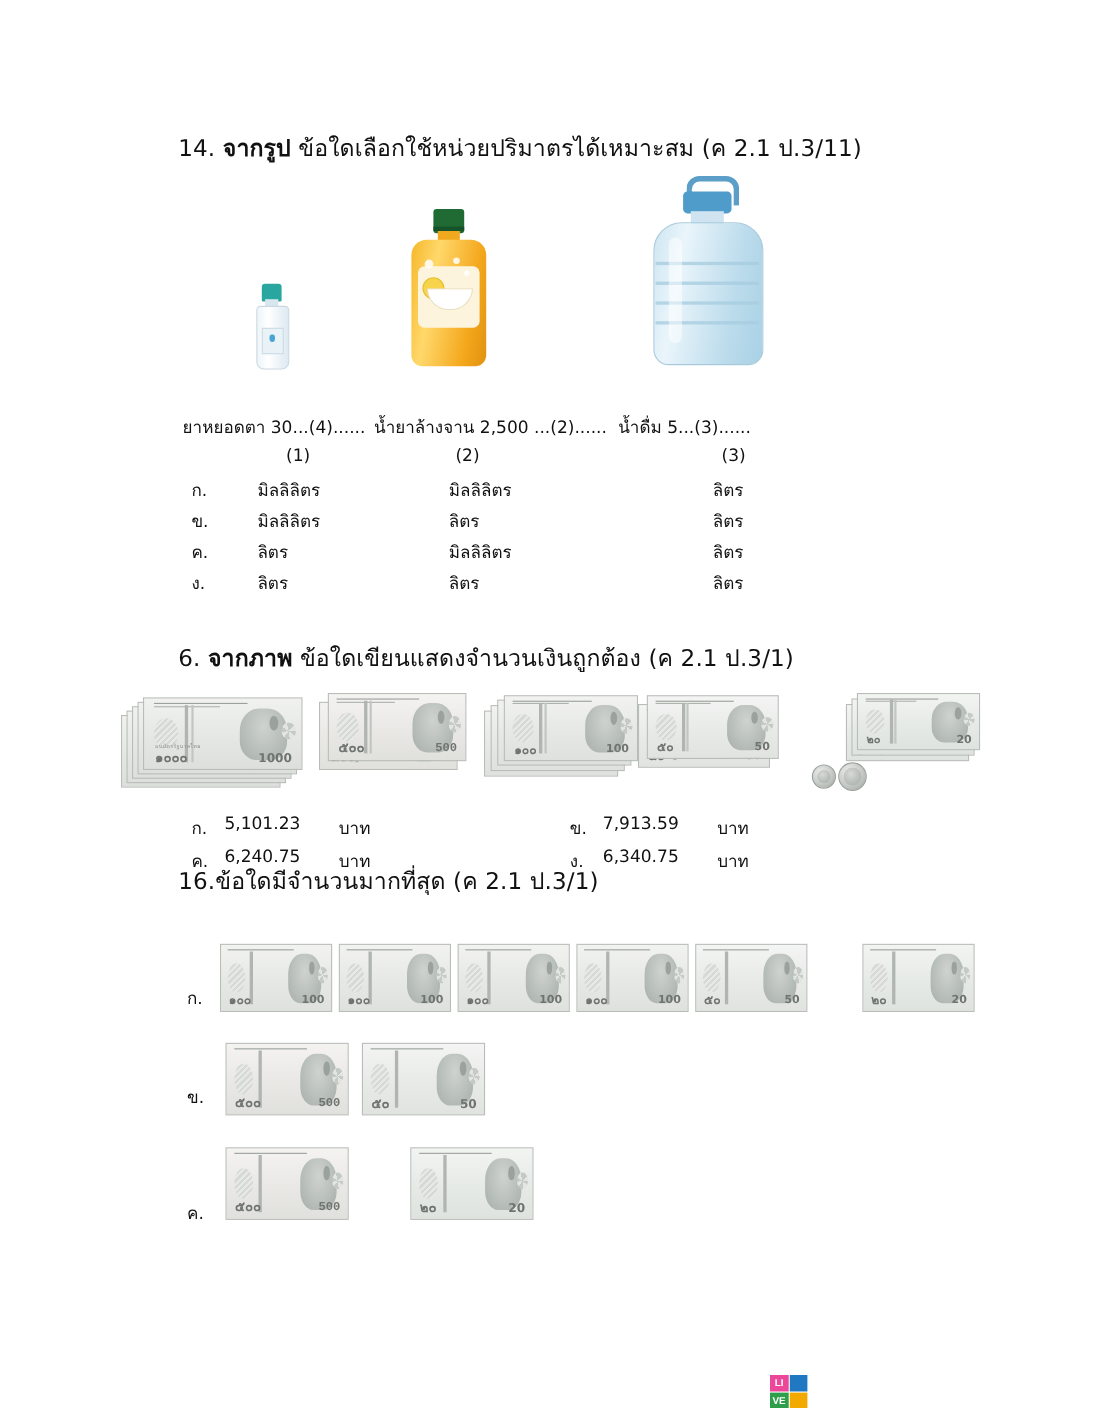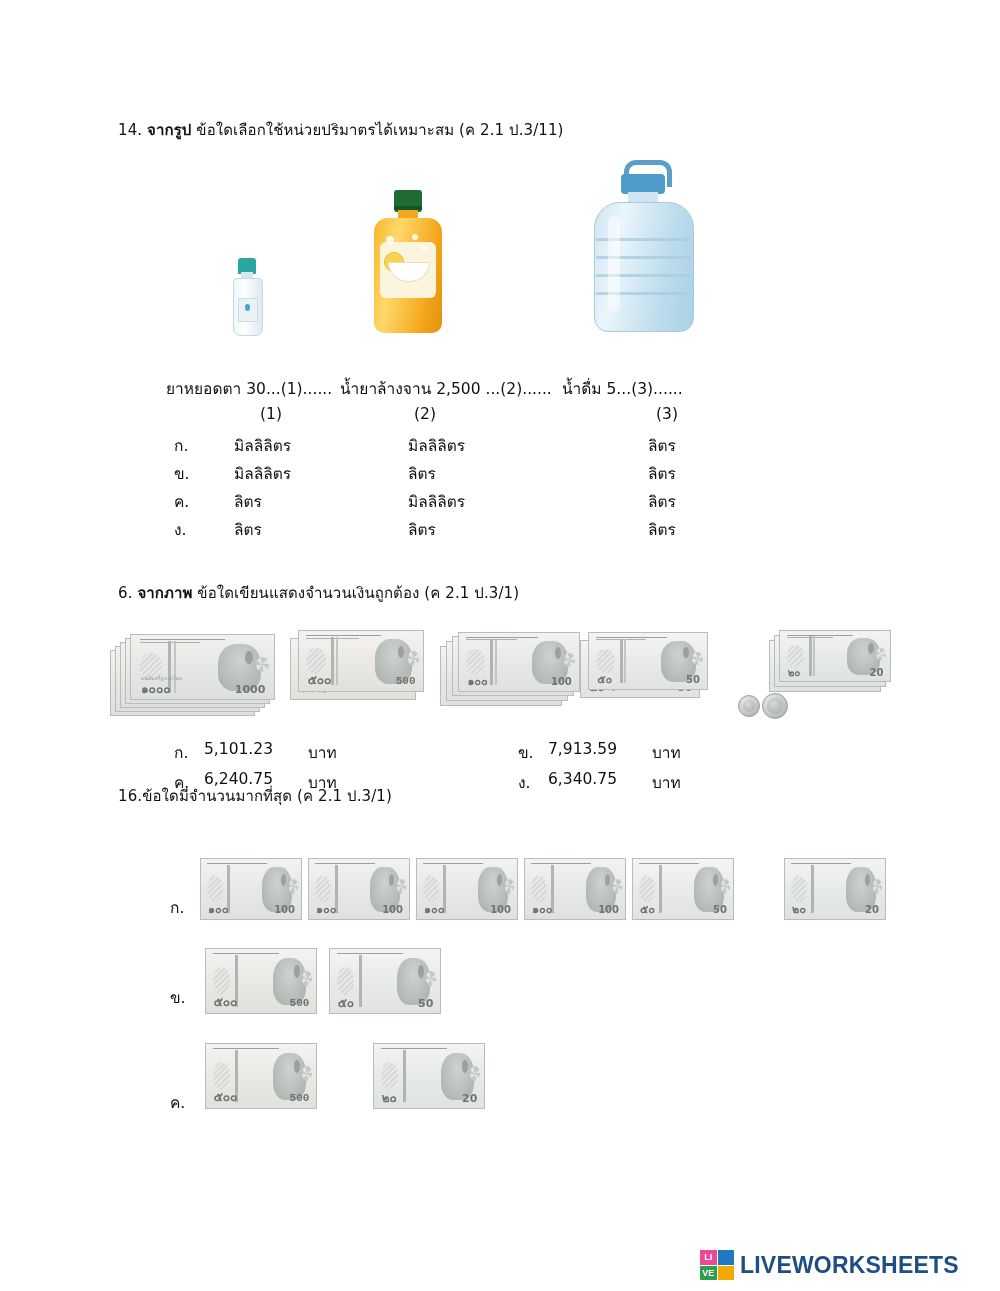--- a/index.html
+++ b/index.html
@@ -7,21 +7,21 @@
     width:1000px;height:1291px;
     background:#ffffff;
     font-family:"DejaVu Sans","Liberation Sans",sans-serif;
     color:#111;
     position:relative;
     overflow:hidden;
   }
   .page{position:absolute;left:0;top:0;width:1000px;height:1291px;}
 
   
-  .q-head{font-size:15px;letter-spacing:.1px;}
+  .q-head{font-size:21px;letter-spacing:.1px;margin-left:44px;}
   .q-head b{font-weight:bold;}
 
   
   #q14{position:absolute;left:118px;top:118px;width:780px;}
   #q14-images{position:absolute;left:118px;top:150px;width:780px;height:200px;}
 
   .eyedrop{position:absolute;left:108px;top:108px;width:42px;height:78px;}
   .eyedrop .cap{position:absolute;left:12px;top:0;width:18px;height:16px;background:#2aa6a0;border-radius:3px 3px 1px 1px;}
   .eyedrop .neck{position:absolute;left:15px;top:14px;width:12px;height:8px;background:#d8e6ee;}
   .eyedrop .body{position:absolute;left:7px;top:20px;width:28px;height:56px;background:linear-gradient(90deg,#eef5f9 0%,#ffffff 35%,#dde9f1 100%);border:1px solid #c9d8e2;border-radius:4px 4px 7px 7px;}
@@ -160,21 +160,21 @@
       <div class="body"></div>
       <div class="rib" style="top:78px;"></div>
       <div class="rib" style="top:96px;"></div>
       <div class="rib" style="top:114px;"></div>
       <div class="rib" style="top:132px;"></div>
       <div class="shine"></div>
     </div>
   </div>
 
   <div class="unitline">
-    <span style="left:48px;">ยาหยอดตา 30...(1)......</span>
+    <span style="left:48px;">ยาหยอดตา 30...(4)......</span>
     <span style="left:222px;">น้ำยาล้างจาน 2,500 ...(2)......</span>
     <span style="left:444px;">น้ำดื่ม 5...(3)......</span>
   </div>
 
   <div id="q14-table">
     <div class="row hdr">
       <span class="c1">(1)</span>
       <span class="c2">(2)</span>
       <span class="c3">(3)</span>
     </div>
@@ -549,16 +549,15 @@
     </div>
   </div>
 
   <div id="footer">
     <div class="logo">
       <div class="l1">LI</div>
       <div class="l3"></div>
       <div class="l2">VE</div>
       <div class="l4"></div>
     </div>
-    <div class="wordmark">LIVEWORKSHEETS</div>
   </div>
 
 </div>
 
 </body></html>

